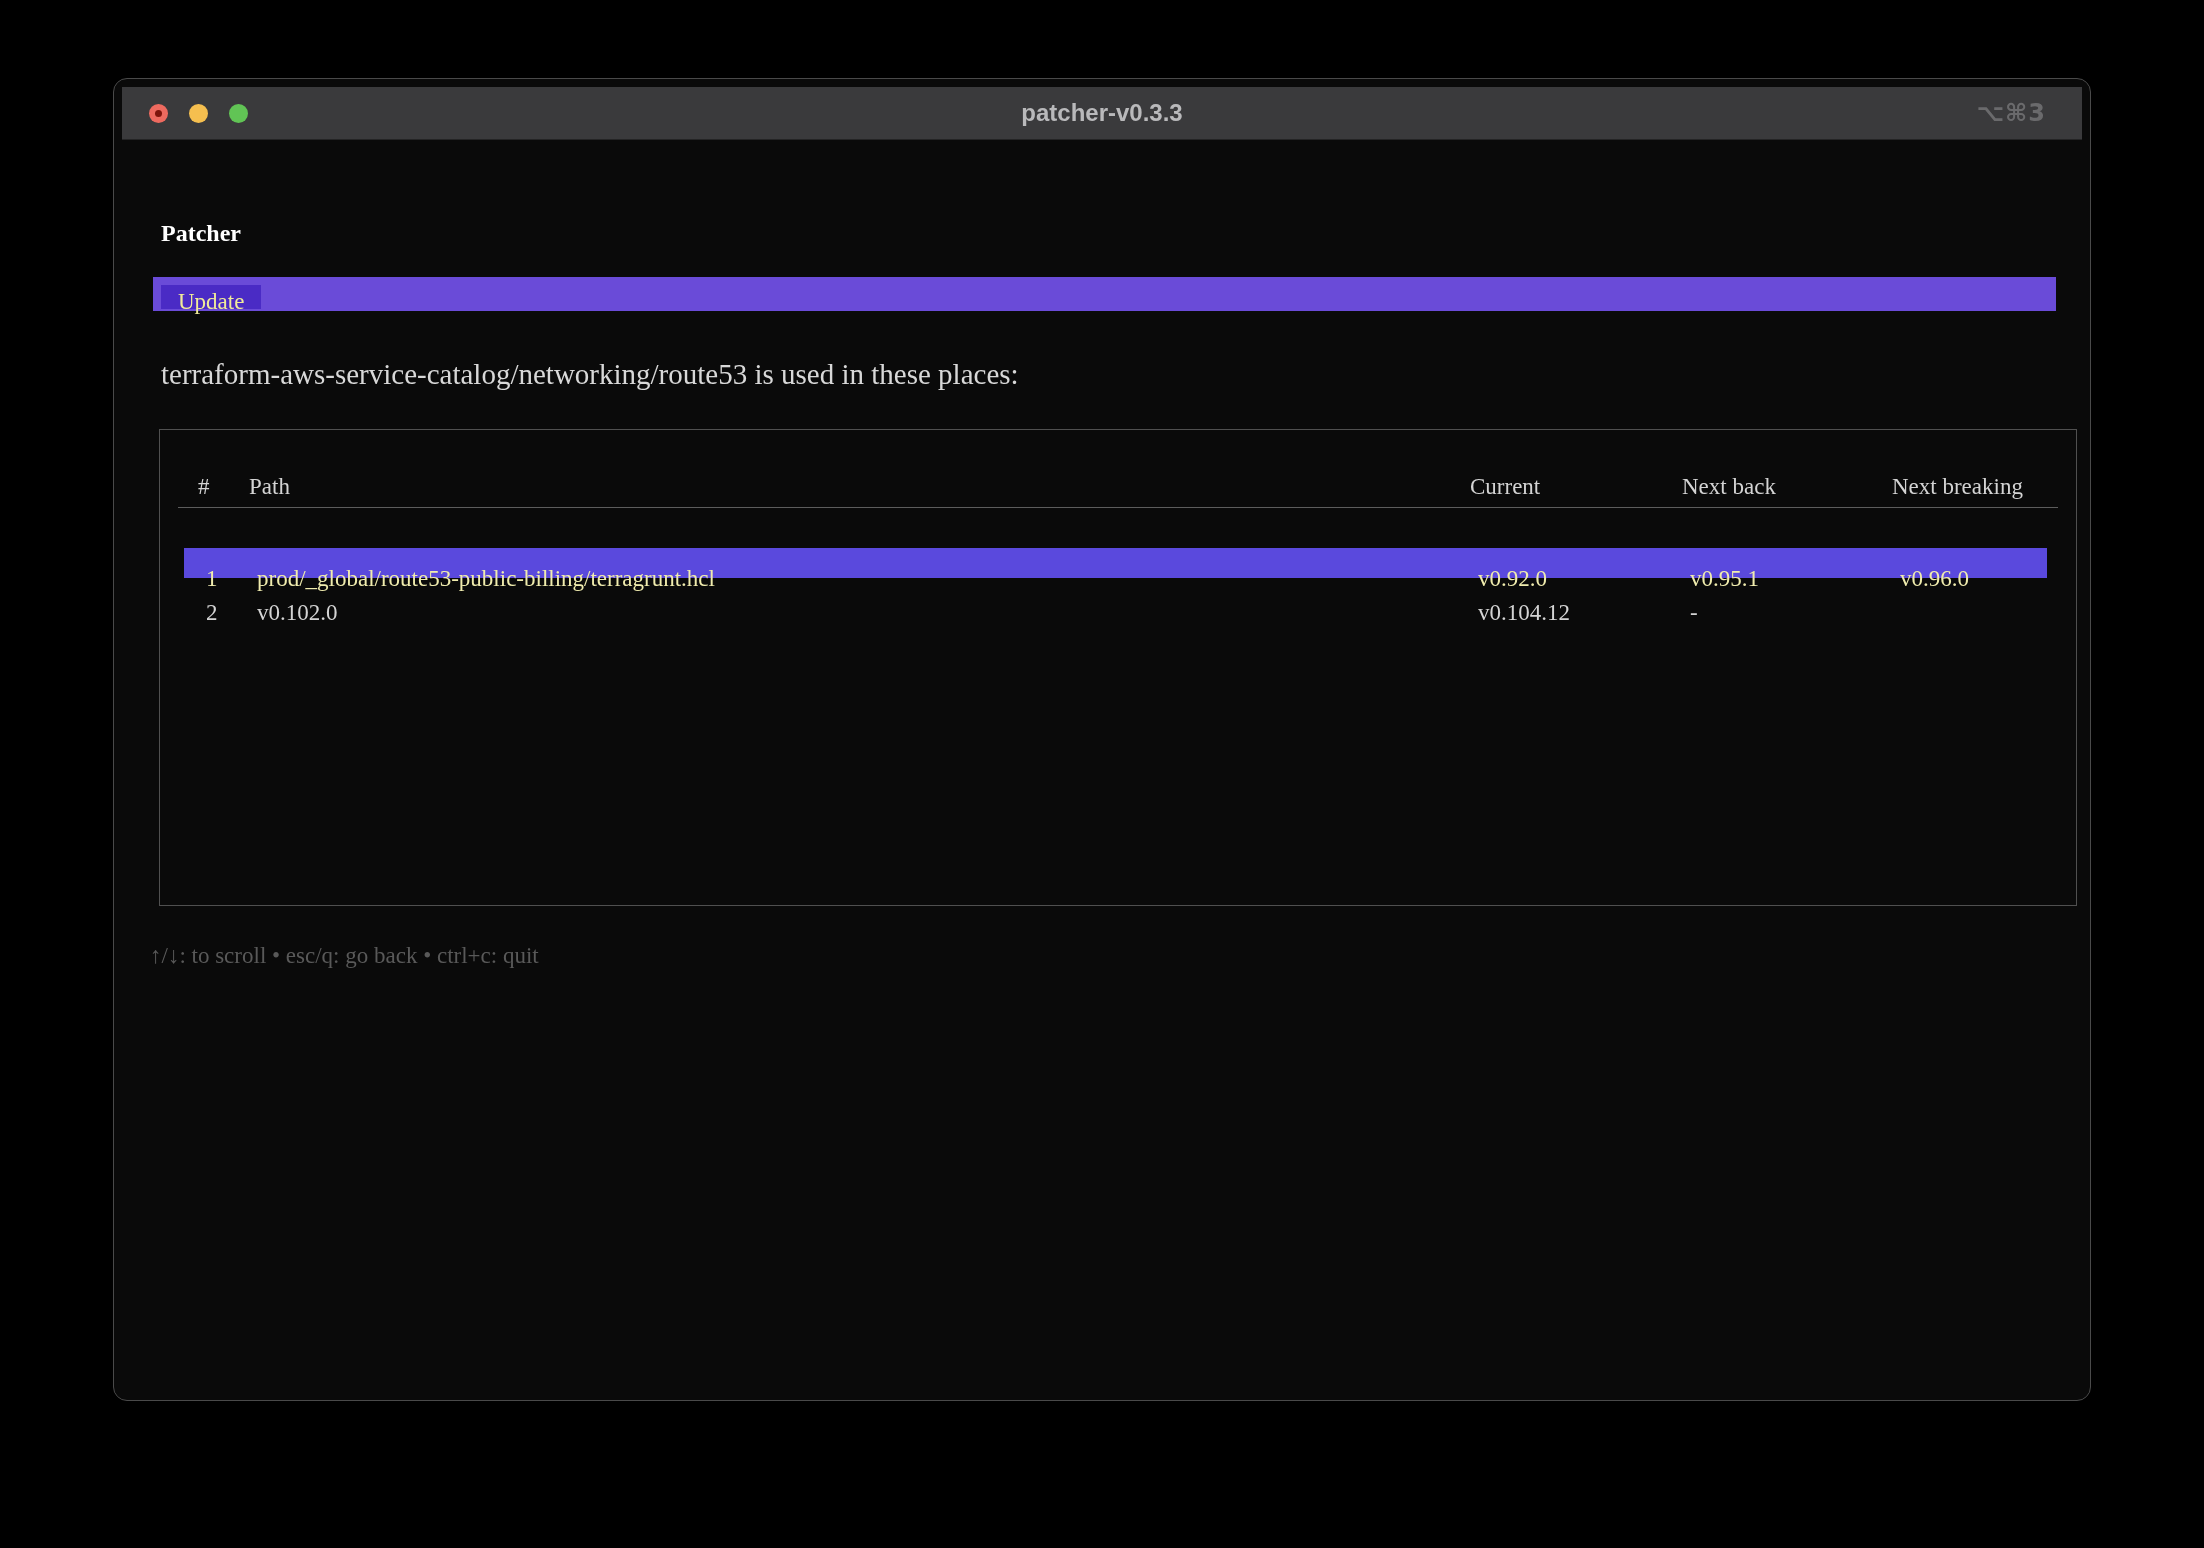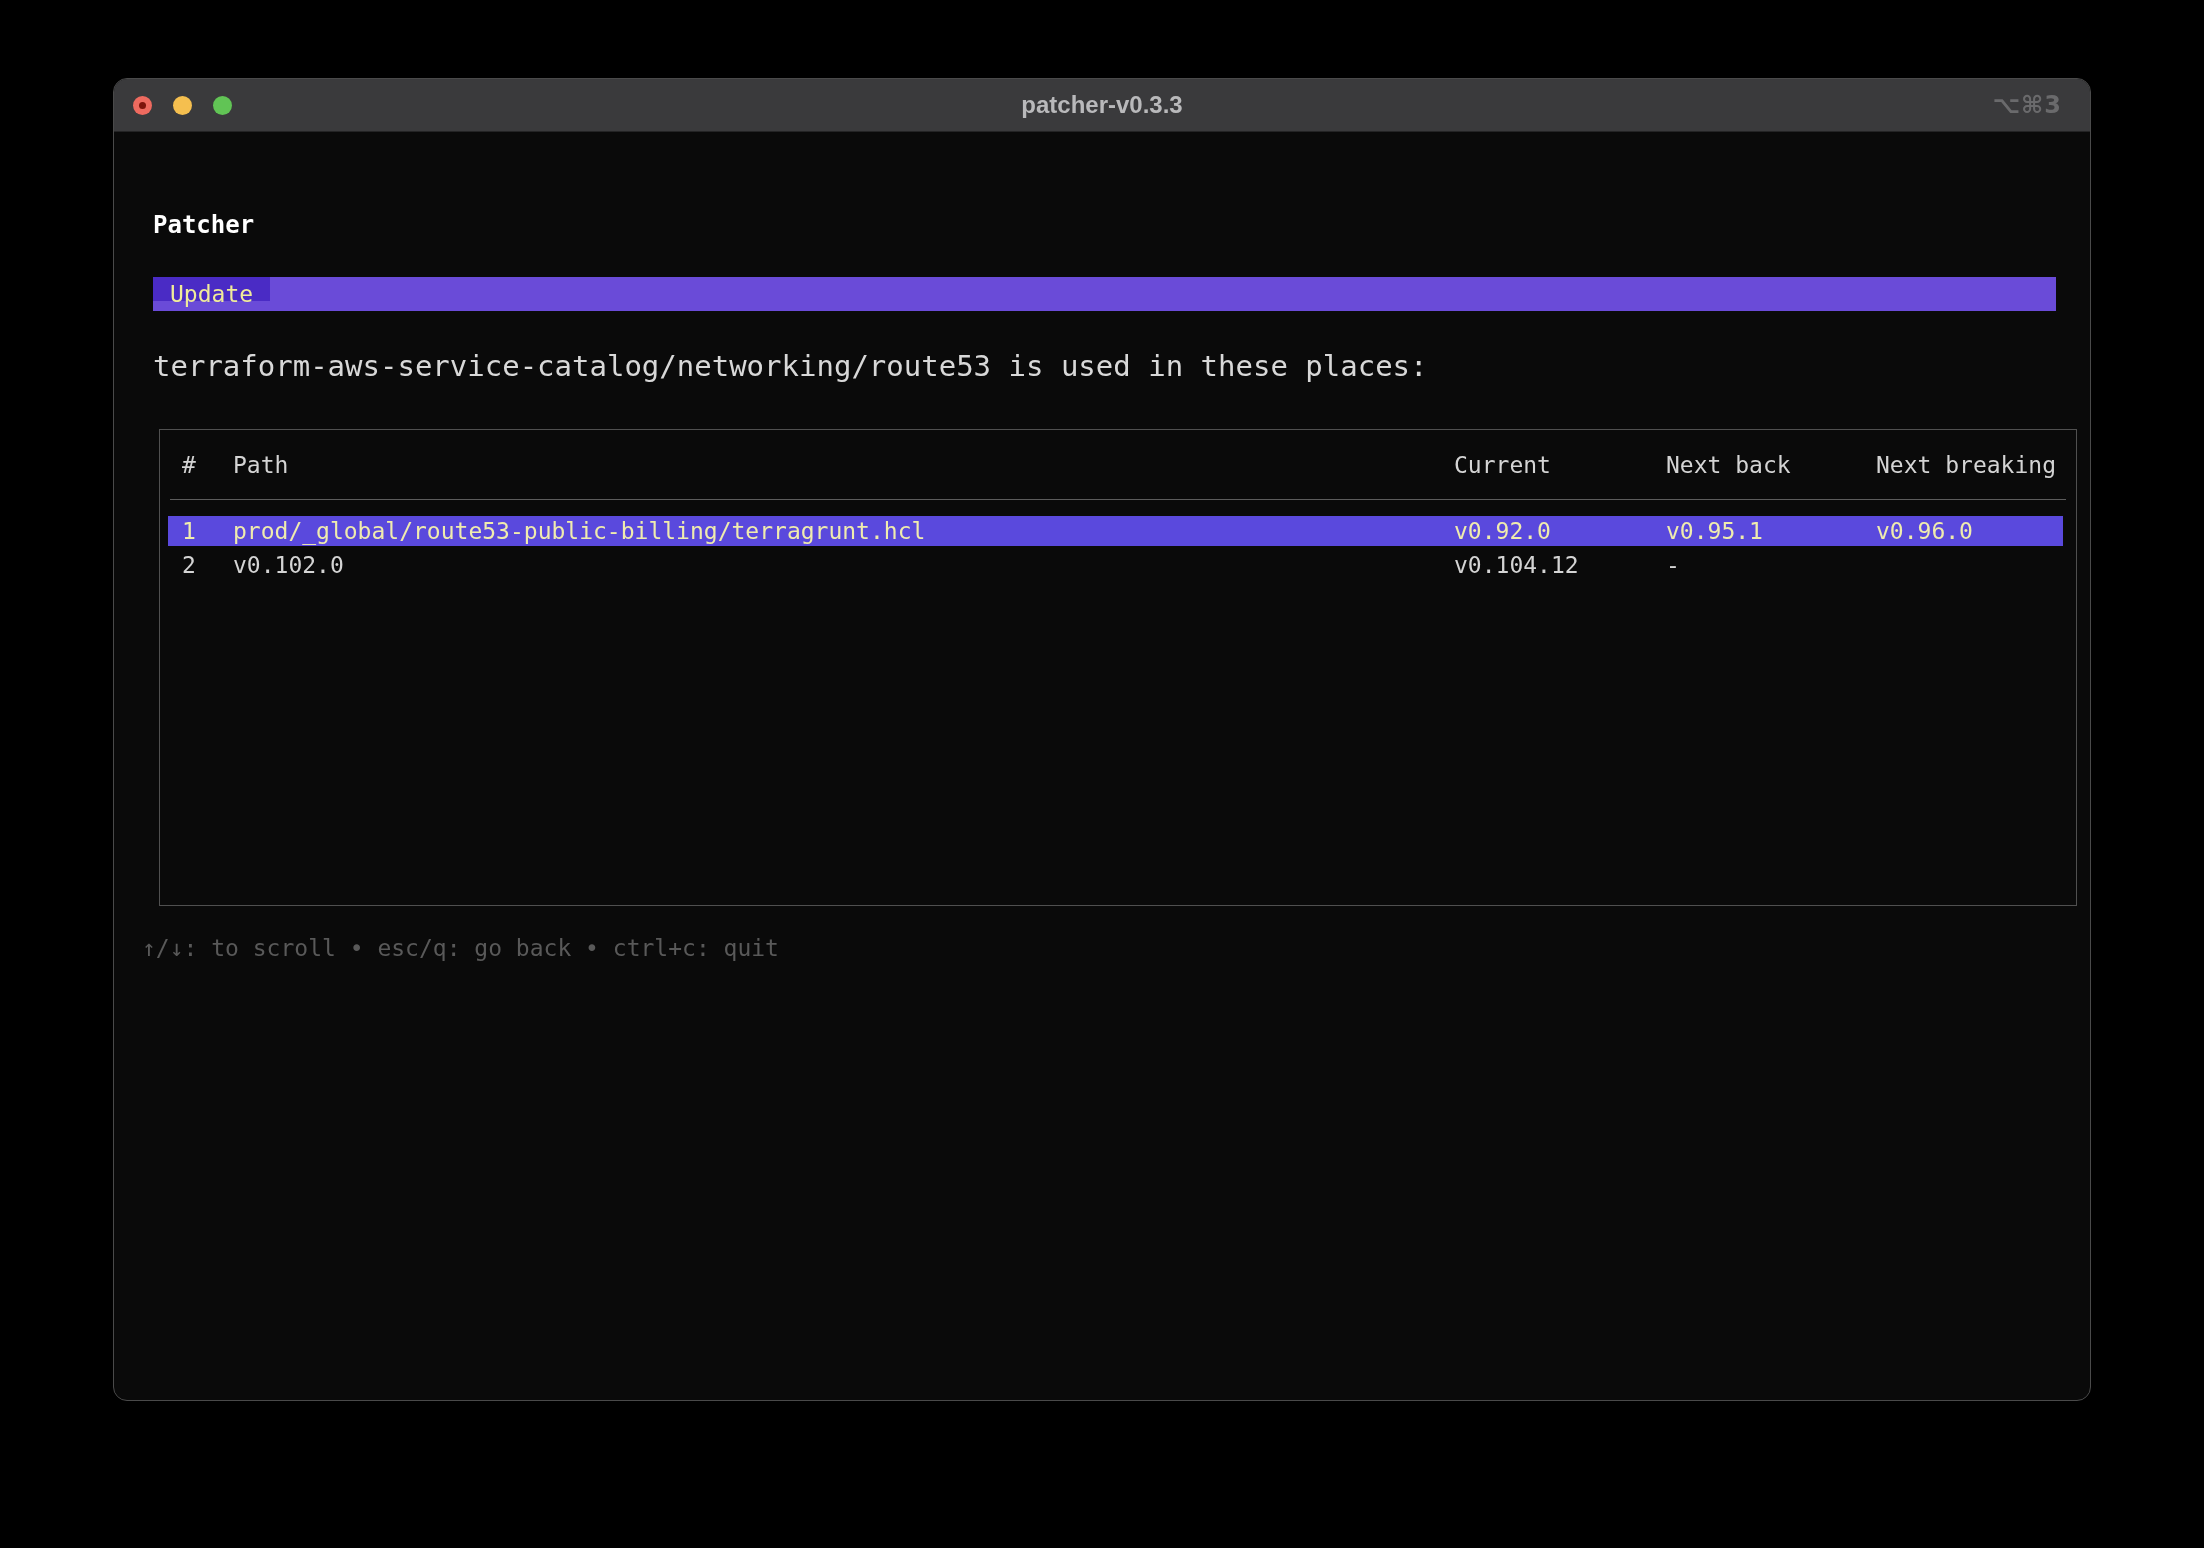--- a/index.html
+++ b/index.html
@@ -1,15 +1,15 @@
 <!DOCTYPE html>
 <html><head>
 <meta charset="utf-8">
 <style>
-  * { margin: 0; padding: 0; box-sizing: border-box; }
+  * { margin: 0; padding: 8px; box-sizing: border-box; }
   html, body { width: 2204px; height: 1548px; background: #000; overflow: hidden; }
   body { font-family: "DejaVu Sans Mono", monospace; }
 
   
   .window {
     position: absolute; left: 113px; top: 78px;
     width: 1978px; height: 1323px;
     background: #0a0a0a;
     border: 1px solid #4a4a4a;
     border-radius: 14px;
@@ -35,21 +35,21 @@
     font-family: "Liberation Sans", sans-serif;
     font-weight: bold; font-size: 24px; color: #b9b9bb;
   }
   .titlebar-shortcut {
     position: absolute; right: 28px;
     font-family: "DejaVu Sans", "Liberation Sans", sans-serif;
     font-weight: bold; font-size: 24px; color: #6a6a6c; letter-spacing: 1px;
   }
 
   
-  .tui { position: absolute; left: 0; top: 53px; right: 0; bottom: 0; }
+  .tui { position: absolute; left: 0; top: 53px; right: 0; bottom: 0; font-family: Liberation Serif, serif; }
 
   .app-heading {
     position: absolute; left: 39px; top: 78px;
     font-size: 24px; font-weight: bold; color: #ffffff;
     line-height: 30px;
   }
   .tab-bar {
     position: absolute; left: 39px; top: 145px;
     width: 1903px; height: 34px;
     background: #6a4bd8;

